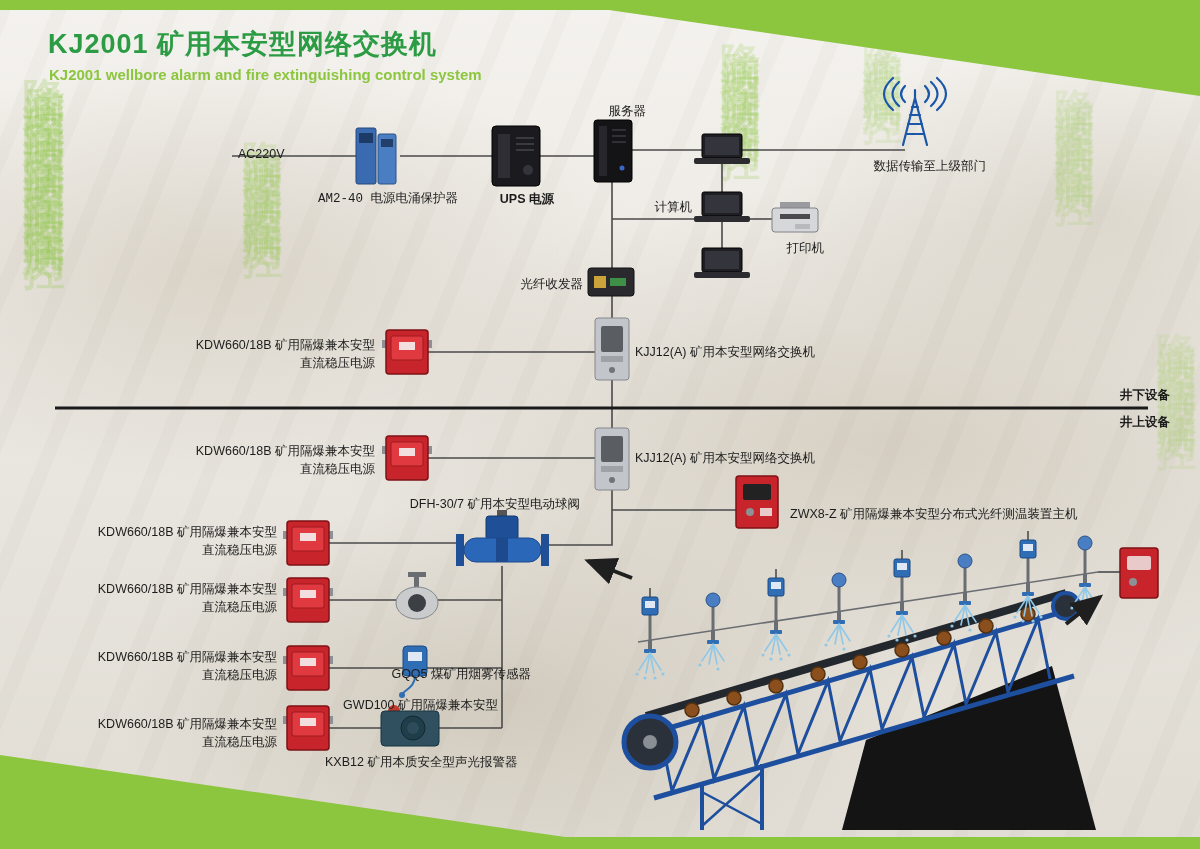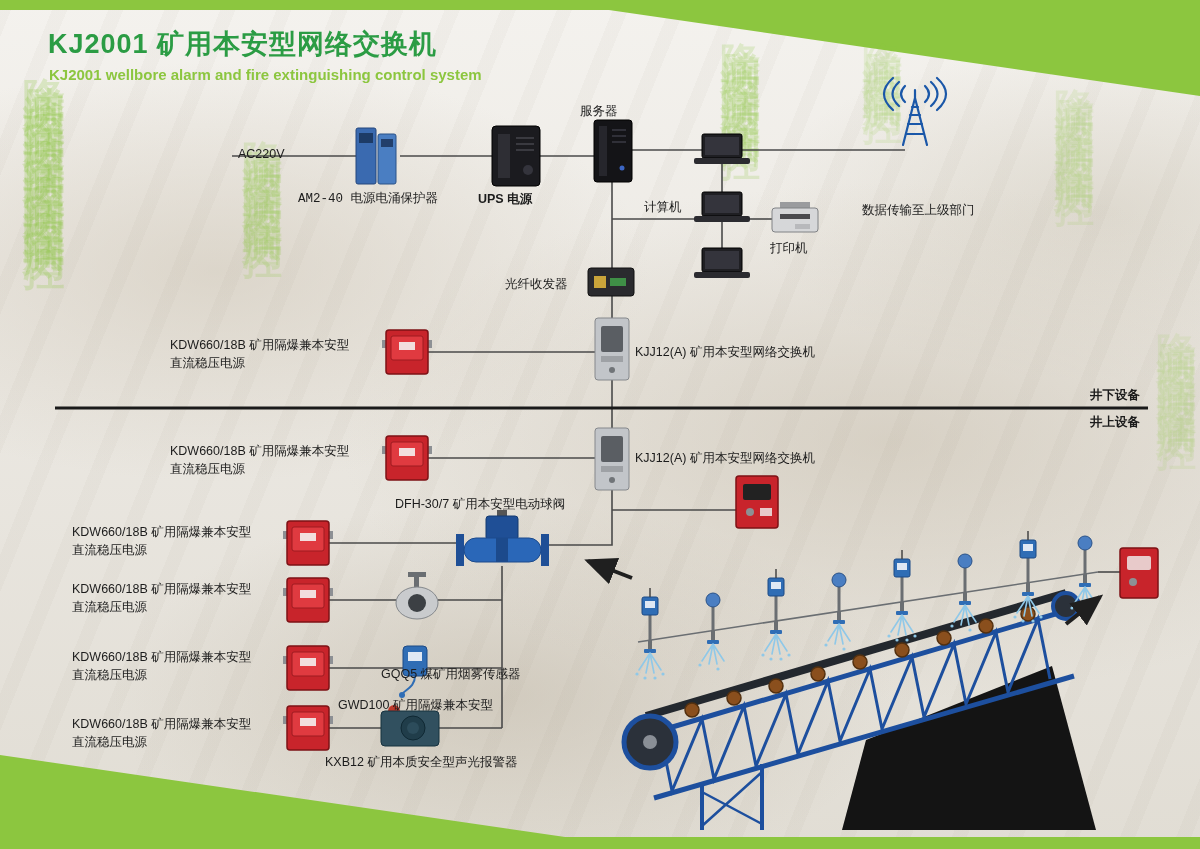--- a/index.html
+++ b/index.html
@@ -22,22 +22,22 @@
   .bar-bottom{position:absolute;bottom:0;left:0;width:1200px;height:12px;background:#8CC63F;z-index:4;}
   .corner-tr{position:absolute;top:0;right:0;width:660px;height:96px;background:#8CC63F;
     clip-path:polygon(0 0,100% 0,100% 100%);z-index:3;}
   .corner-bl{position:absolute;bottom:0;left:0;width:648px;height:94px;background:#8CC63F;
     clip-path:polygon(0 0,100% 100%,0 100%);z-index:3;}
   .title{position:absolute;left:48px;top:26px;font-size:27px;font-weight:bold;color:#2B9C44;
     letter-spacing:1px;z-index:5;}
   .subtitle{position:absolute;left:49px;top:66px;font-size:15px;font-weight:bold;color:#8CC63F;z-index:5;}
   .diagram{position:absolute;left:0;top:0;z-index:7;}
   .label{position:absolute;font-size:12.5px;color:#1c1c1c;line-height:1.3;z-index:8;white-space:nowrap;}
-  .center{text-align:left;}
-  .right{text-align:left;}
+  .center{text-align:right;}
+  .right{text-align:right;}
   .bold{font-weight:bold;}
   .kdw-label div{line-height:1.4;}
   .wm{position:absolute;writing-mode:vertical-rl;color:rgba(140,198,63,.24);font-size:40px;
     letter-spacing:9px;font-weight:bold;z-index:6;pointer-events:none;user-select:none;}
 </style>
 </head>
 <body>
 
 <div class="canvas">
 
@@ -365,41 +365,42 @@
     </g>
 
     <path d="M632 578 L588 561" stroke="#1f1f1f" stroke-width="4" fill="none" marker-end="url(#ah)"></path>
     <path d="M1066 624 L1100 597" stroke="#1f1f1f" stroke-width="4" fill="none" marker-end="url(#ah)"></path>
   </svg>
 
   <div class="label" style="left:238px;top:139px;margin-top:7px;">AC220V</div>
   <div class="label center" style="left:298px;top:191px;width:160px;font-family:Liberation Mono, monospace;">AM2-40 电源电涌保护器</div>
   <div class="label center" style="left:478px;top:191px;width:76px;font-weight:bold;">UPS 电源</div>
   <div class="label center" style="left:580px;top:103px;width:66px;">服务器</div>
-  <div class="label center" style="left:862px;top:158px;width:124px;margin-top:44px;">数据传输至上级部门</div>
+  <div class="label center" style="left:862px;top:158px;width:124px;">数据传输至上级部门</div>
   <div class="label center" style="left:644px;top:199px;width:48px;">计算机</div>
   <div class="label center" style="left:770px;top:240px;width:54px;">打印机</div>
   <div class="label right" style="left:505px;top:276px;width:78px;">光纤收发器</div>
 
   <div class="label center kdw-label" style="left:170px;top:337px;width:205px;">
     <div>KDW660/18B 矿用隔爆兼本安型</div>
     <div>直流稳压电源</div>
   </div>
   <div class="label" style="left:635px;top:344px;">KJJ12(A) 矿用本安型网络交换机</div>
 
   <div class="label right bold" style="left:1090px;top:387px;width:80px;">井下设备</div>
   <div class="label right bold" style="left:1090px;top:414px;width:80px;">井上设备</div>
 
   <div class="label center kdw-label" style="left:170px;top:443px;width:205px;">
     <div>KDW660/18B 矿用隔爆兼本安型</div>
     <div>直流稳压电源</div>
   </div>
   <div class="label" style="left:635px;top:450px;">KJJ12(A) 矿用本安型网络交换机</div>
 
   <div class="label center" style="left:395px;top:496px;width:185px;">DFH-30/7 矿用本安型电动球阀</div>
+  <div class="label" style="left:790px;top:506px;">ZWX8-Z 矿用隔爆兼本安型分布式光纤测温装置主机</div>
 
   <div class="label center kdw-label" style="left:72px;top:524px;width:205px;">
     <div>KDW660/18B 矿用隔爆兼本安型</div>
     <div>直流稳压电源</div>
   </div>
   <div class="label center kdw-label" style="left:72px;top:581px;width:205px;">
     <div>KDW660/18B 矿用隔爆兼本安型</div>
     <div>直流稳压电源</div>
   </div>
   <div class="label center kdw-label" style="left:72px;top:649px;width:205px;">

